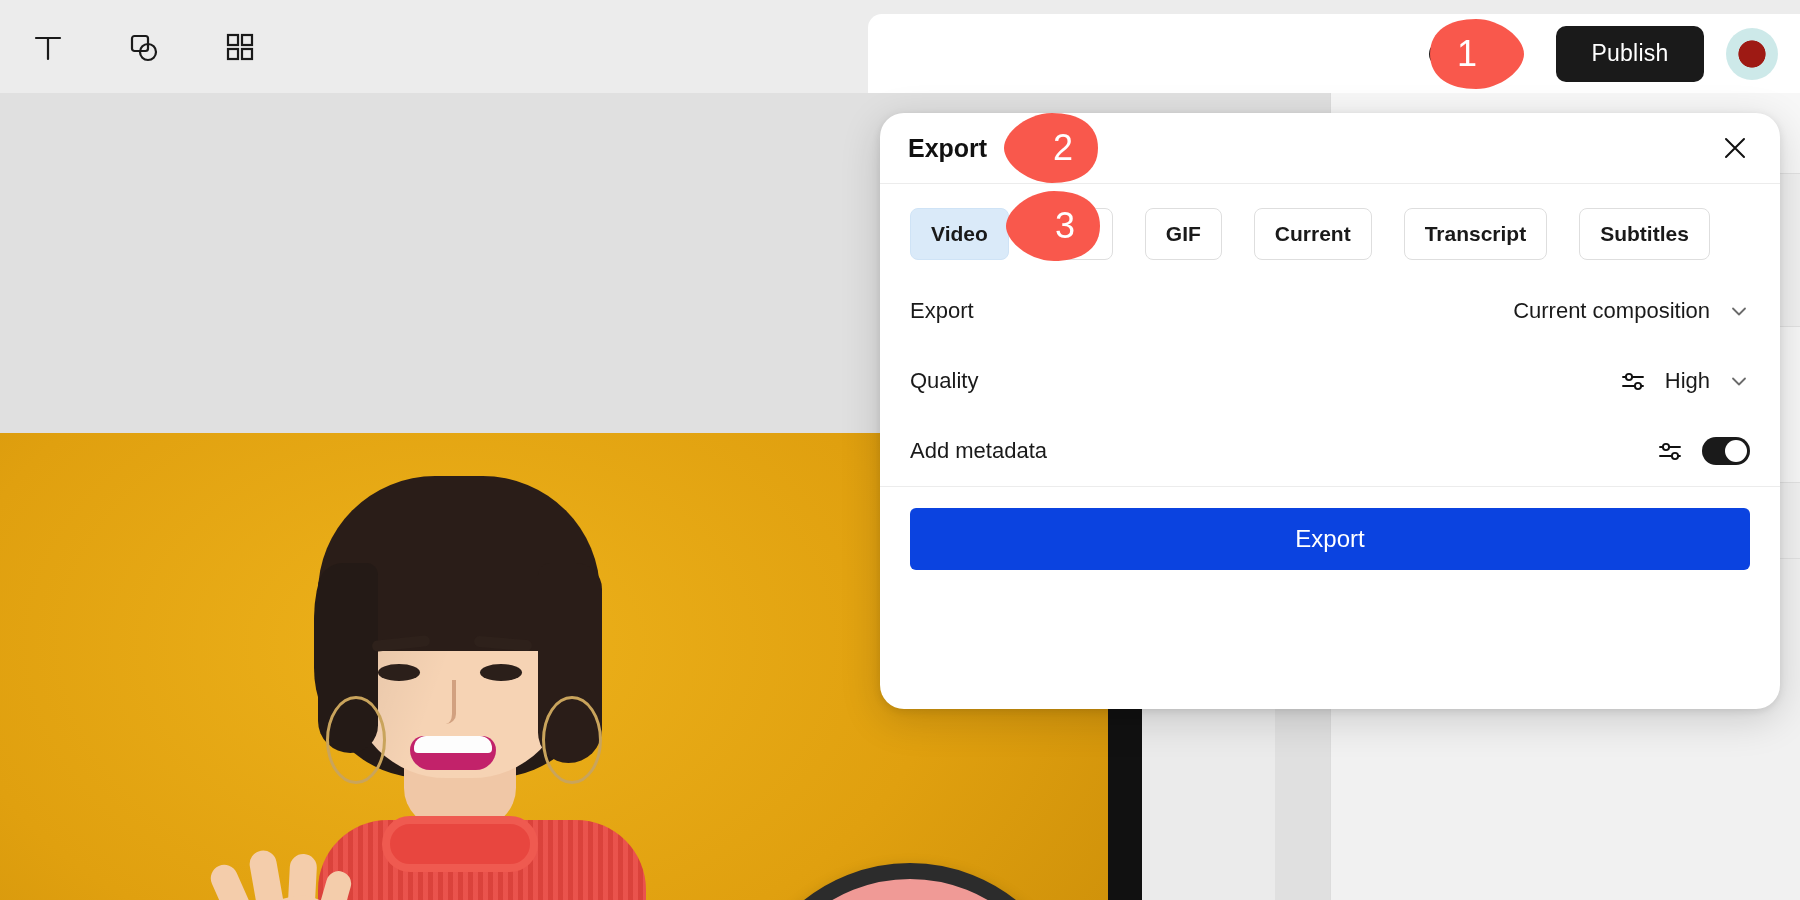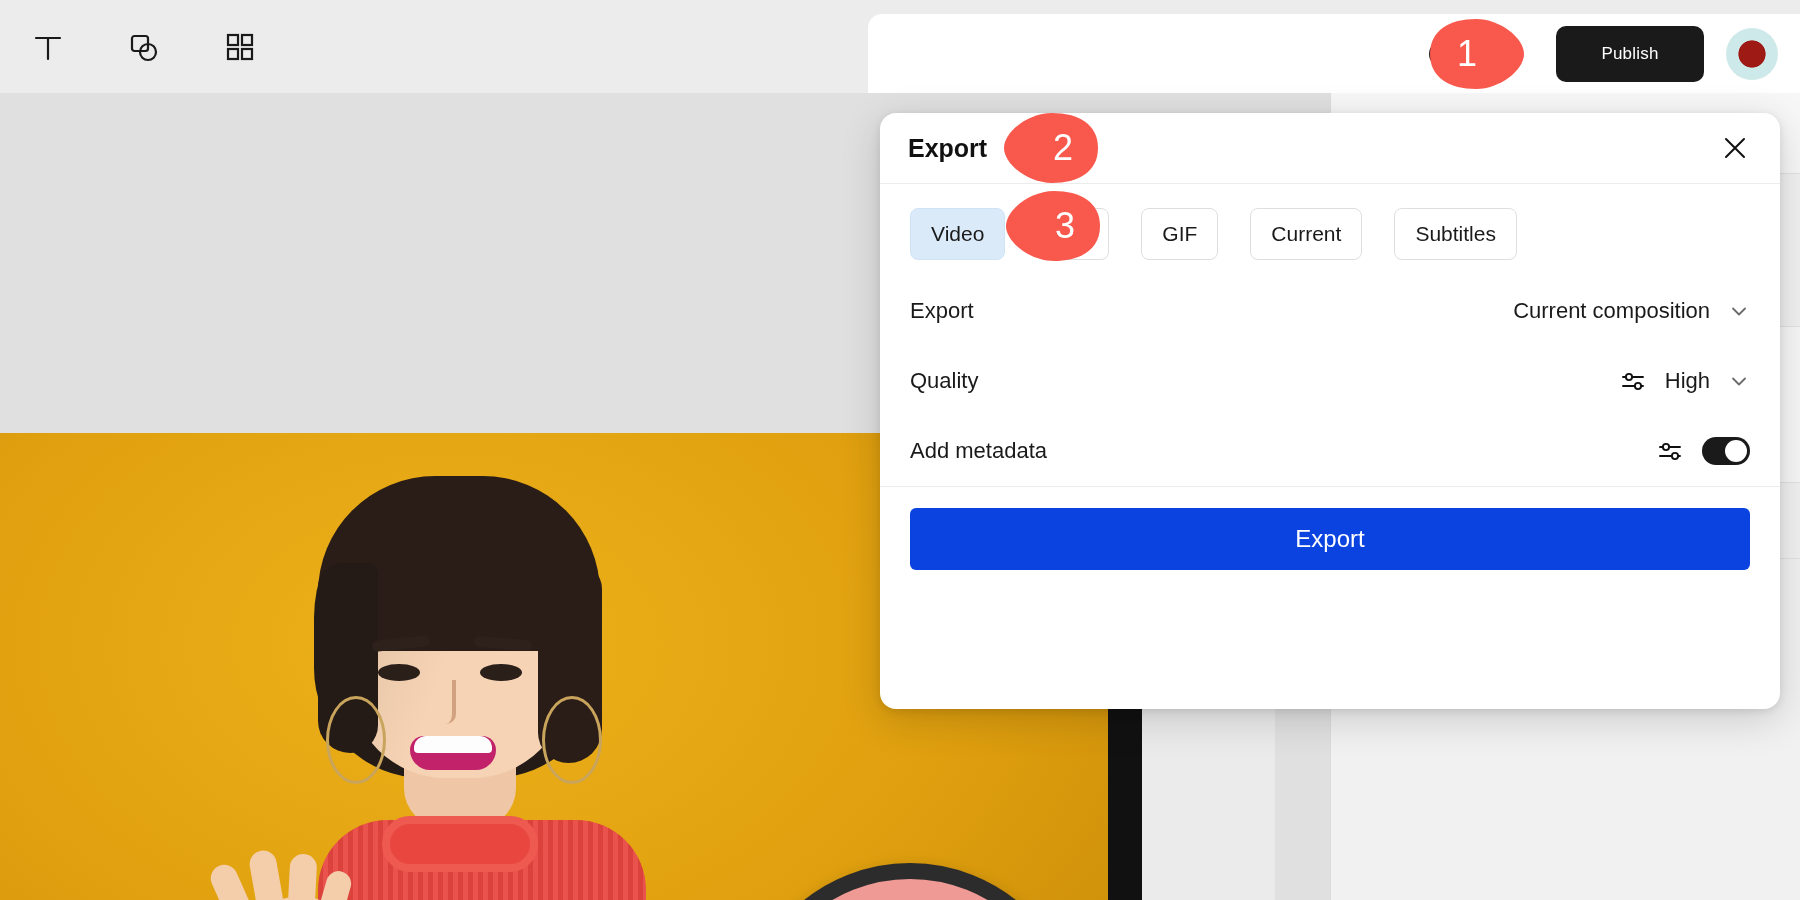--- a/index.html
+++ b/index.html
@@ -112,50 +112,50 @@
     position: absolute; left: 868px; top: 14px; width: 932px; height: 79px;
     background: #ffffff; border-radius: 14px 0 0 0;
     display: flex; align-items: center; justify-content: flex-end;
     padding-right: 22px; gap: 22px;
   }
   .hdr-icon { width: 46px; height: 46px; display: flex; align-items: center; justify-content: center;
               color: #111; }
   .publish-btn {
     height: 56px; min-width: 148px; padding: 0 30px;
     background: #1a1a1a; color: #fff; border: none; border-radius: 10px;
-    font-size: 17px; font-weight: 400; letter-spacing: .2px;
+    font-size: 23px; font-weight: 400; letter-spacing: .2px;
     font-family: "Liberation Sans", sans-serif; cursor: pointer;
   }
   .avatar {
     width: 52px; height: 52px; border-radius: 50%;
     background: radial-gradient(circle at 50% 50%, #9e1a14 0 36%, #cde9e9 38% 100%);
     flex: 0 0 auto;
   }
   .ghost-publish {
     position: absolute; left: 1063px; top: 122px;
     font-size: 25px; color: #9b9b9b; letter-spacing: .2px;
   }
 
   
   .export-dialog {
     position: absolute; left: 880px; top: 113px; width: 900px; height: 596px;
-    background: #fff; border-radius: 16px;
+    background: #fff; border-radius: 24px;
     box-shadow: 0 10px 40px rgba(0,0,0,0.16), 0 2px 8px rgba(0,0,0,0.10);
     overflow: hidden;
   }
   .dlg-header {
     height: 71px; display: flex; align-items: center; justify-content: space-between;
     padding: 0 24px 0 28px; border-bottom: 1px solid #ececec;
   }
   .dlg-title { font-size: 25px; font-weight: bold; color: #111; }
   .dlg-close { width: 42px; height: 42px; display:flex; align-items:center; justify-content:center;
                cursor: pointer; color:#111; }
 
   .dlg-body { padding: 0 30px; }
-  .tabs { display: flex; gap: 32px; padding-top: 24px; }
+  .tabs { display: flex; gap: 32px; padding-top: 24px; font-weight: bold; }
   .tab {
     height: 52px; padding: 0 20px; min-width: 56px;
     border: 1px solid #dedede; border-radius: 8px; background: #fff;
     display: flex; align-items: center; justify-content: center;
     font-size: 21px; color: #1a1a1a; cursor: pointer;
     font-family: "Liberation Sans", sans-serif; white-space: nowrap;
   }
   .tab.active { background: #daeaf9; border-color: #cfe3f6; }
 
   .setting-row {
@@ -310,20 +310,21 @@
         </svg>
       </div>
     </div>
 
     <div class="dlg-body">
       <div class="tabs">
         <div class="tab active">Video</div>
         <div class="tab" style="min-width:72px;"></div>
         <div class="tab">GIF</div>
         <div class="tab">Current</div>
+        <div class="tab">Transcript</div>
         <div class="tab">Subtitles</div>
       </div>
 
       <div class="setting-row first">
         <span class="set-label">Export</span>
         <div class="set-right">
           <span class="set-value">Current composition</span>
           <span class="chev">
             <svg width="22" height="22" viewBox="0 0 22 22" fill="none" stroke="#6b6b6b" stroke-width="1.8" stroke-linecap="round" stroke-linejoin="round">
                 <path d="M5 8.5 L11 14.5 L17 8.5"></path>

